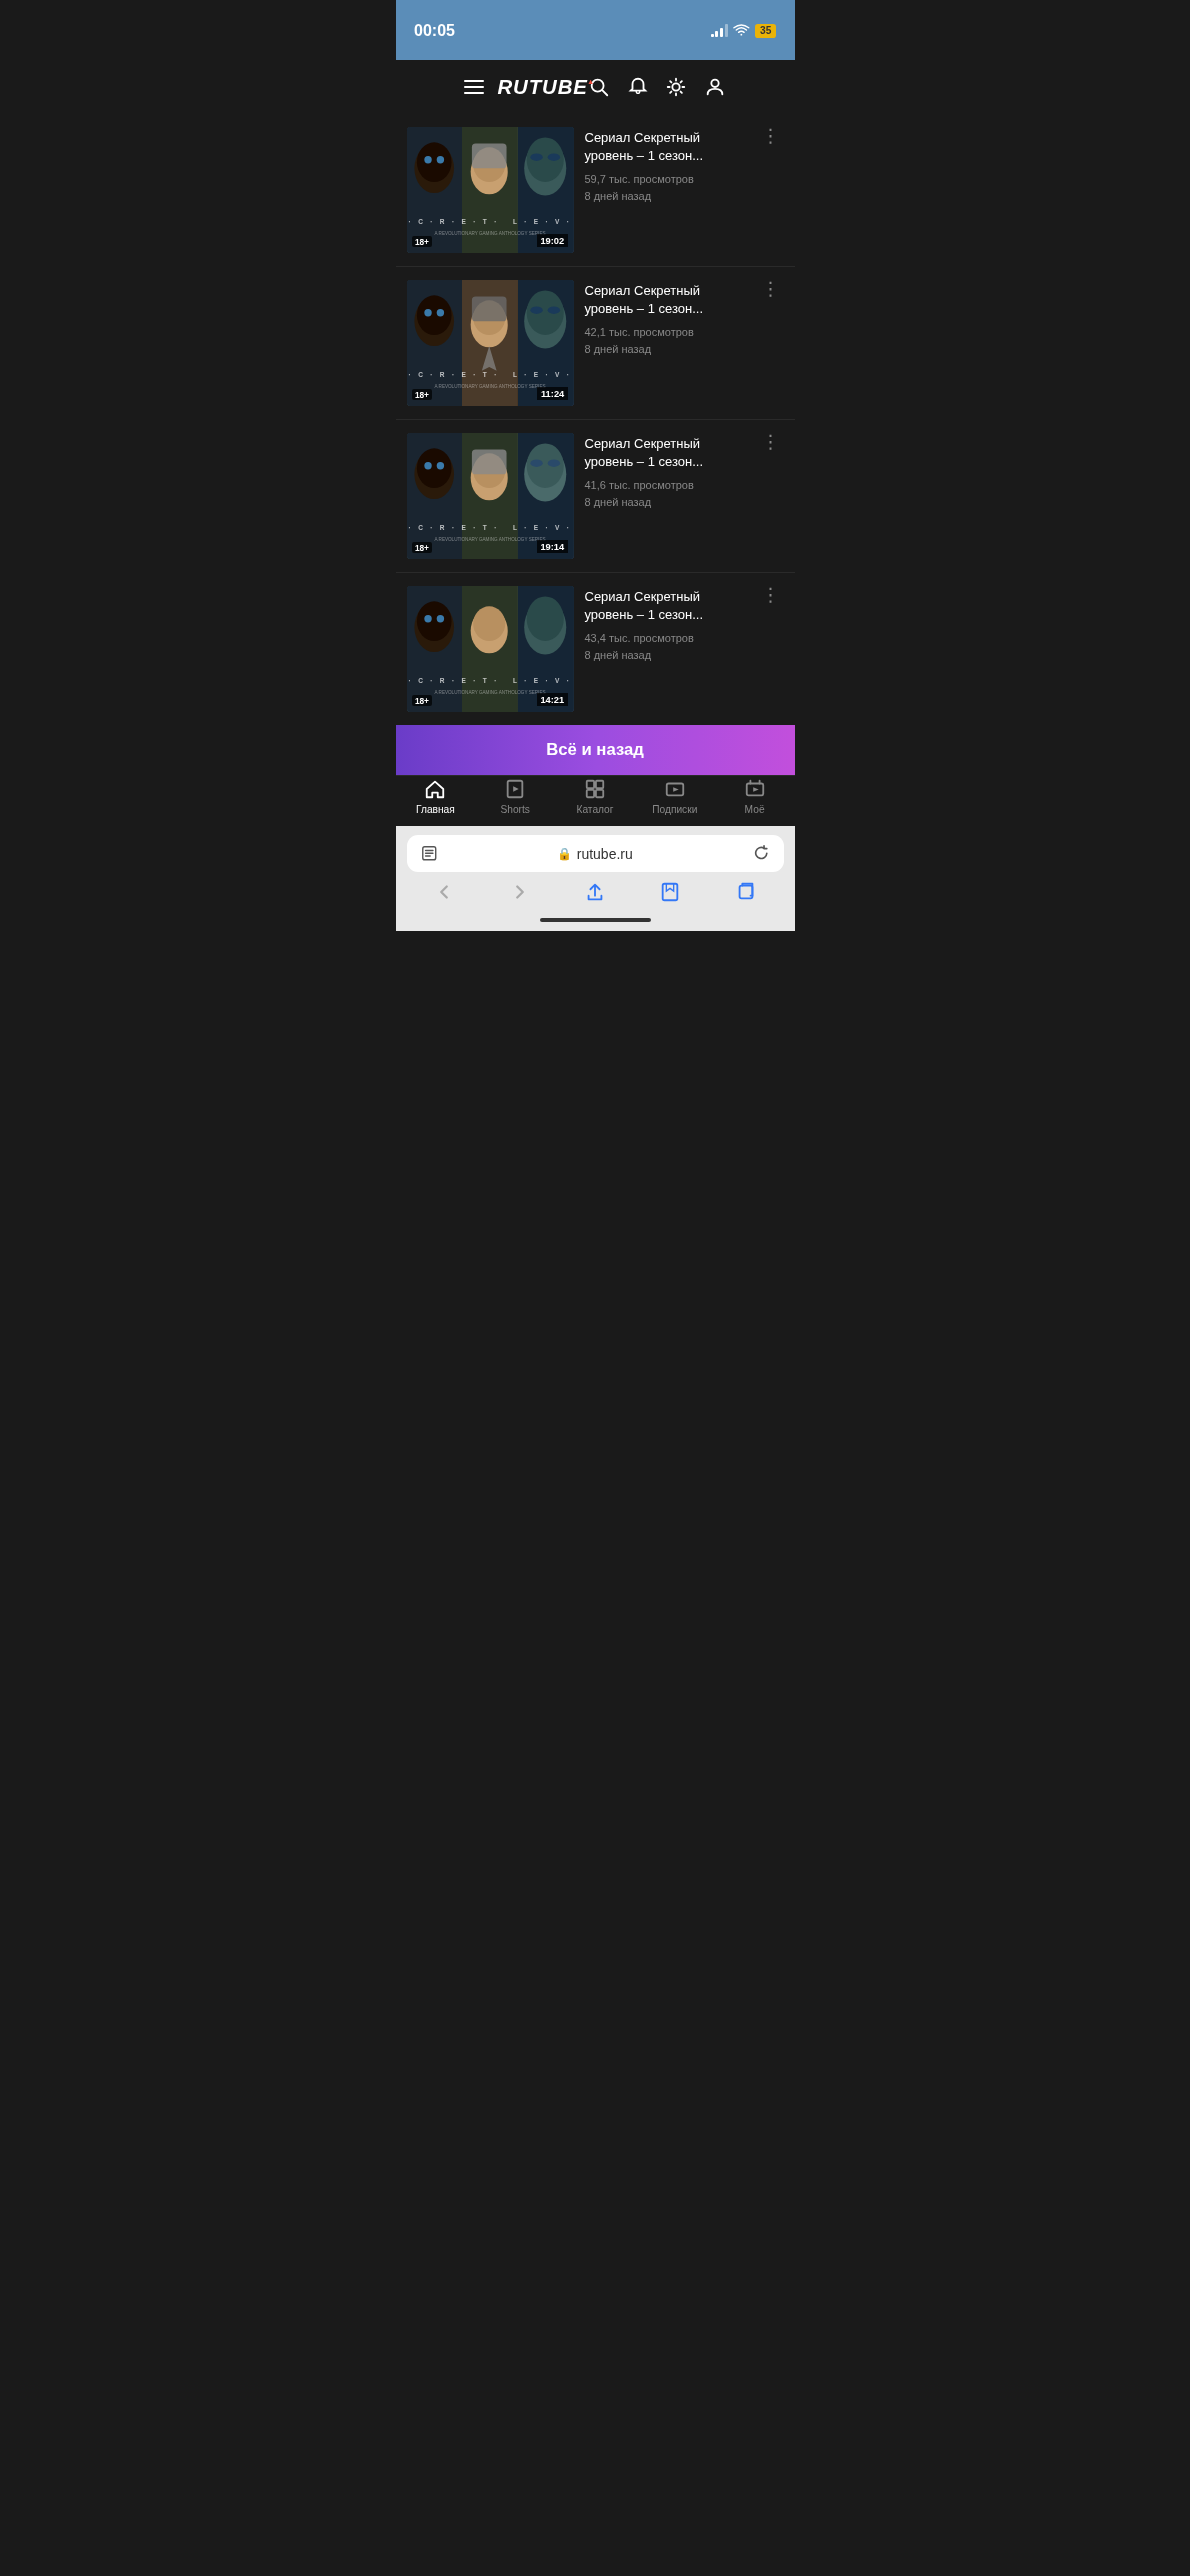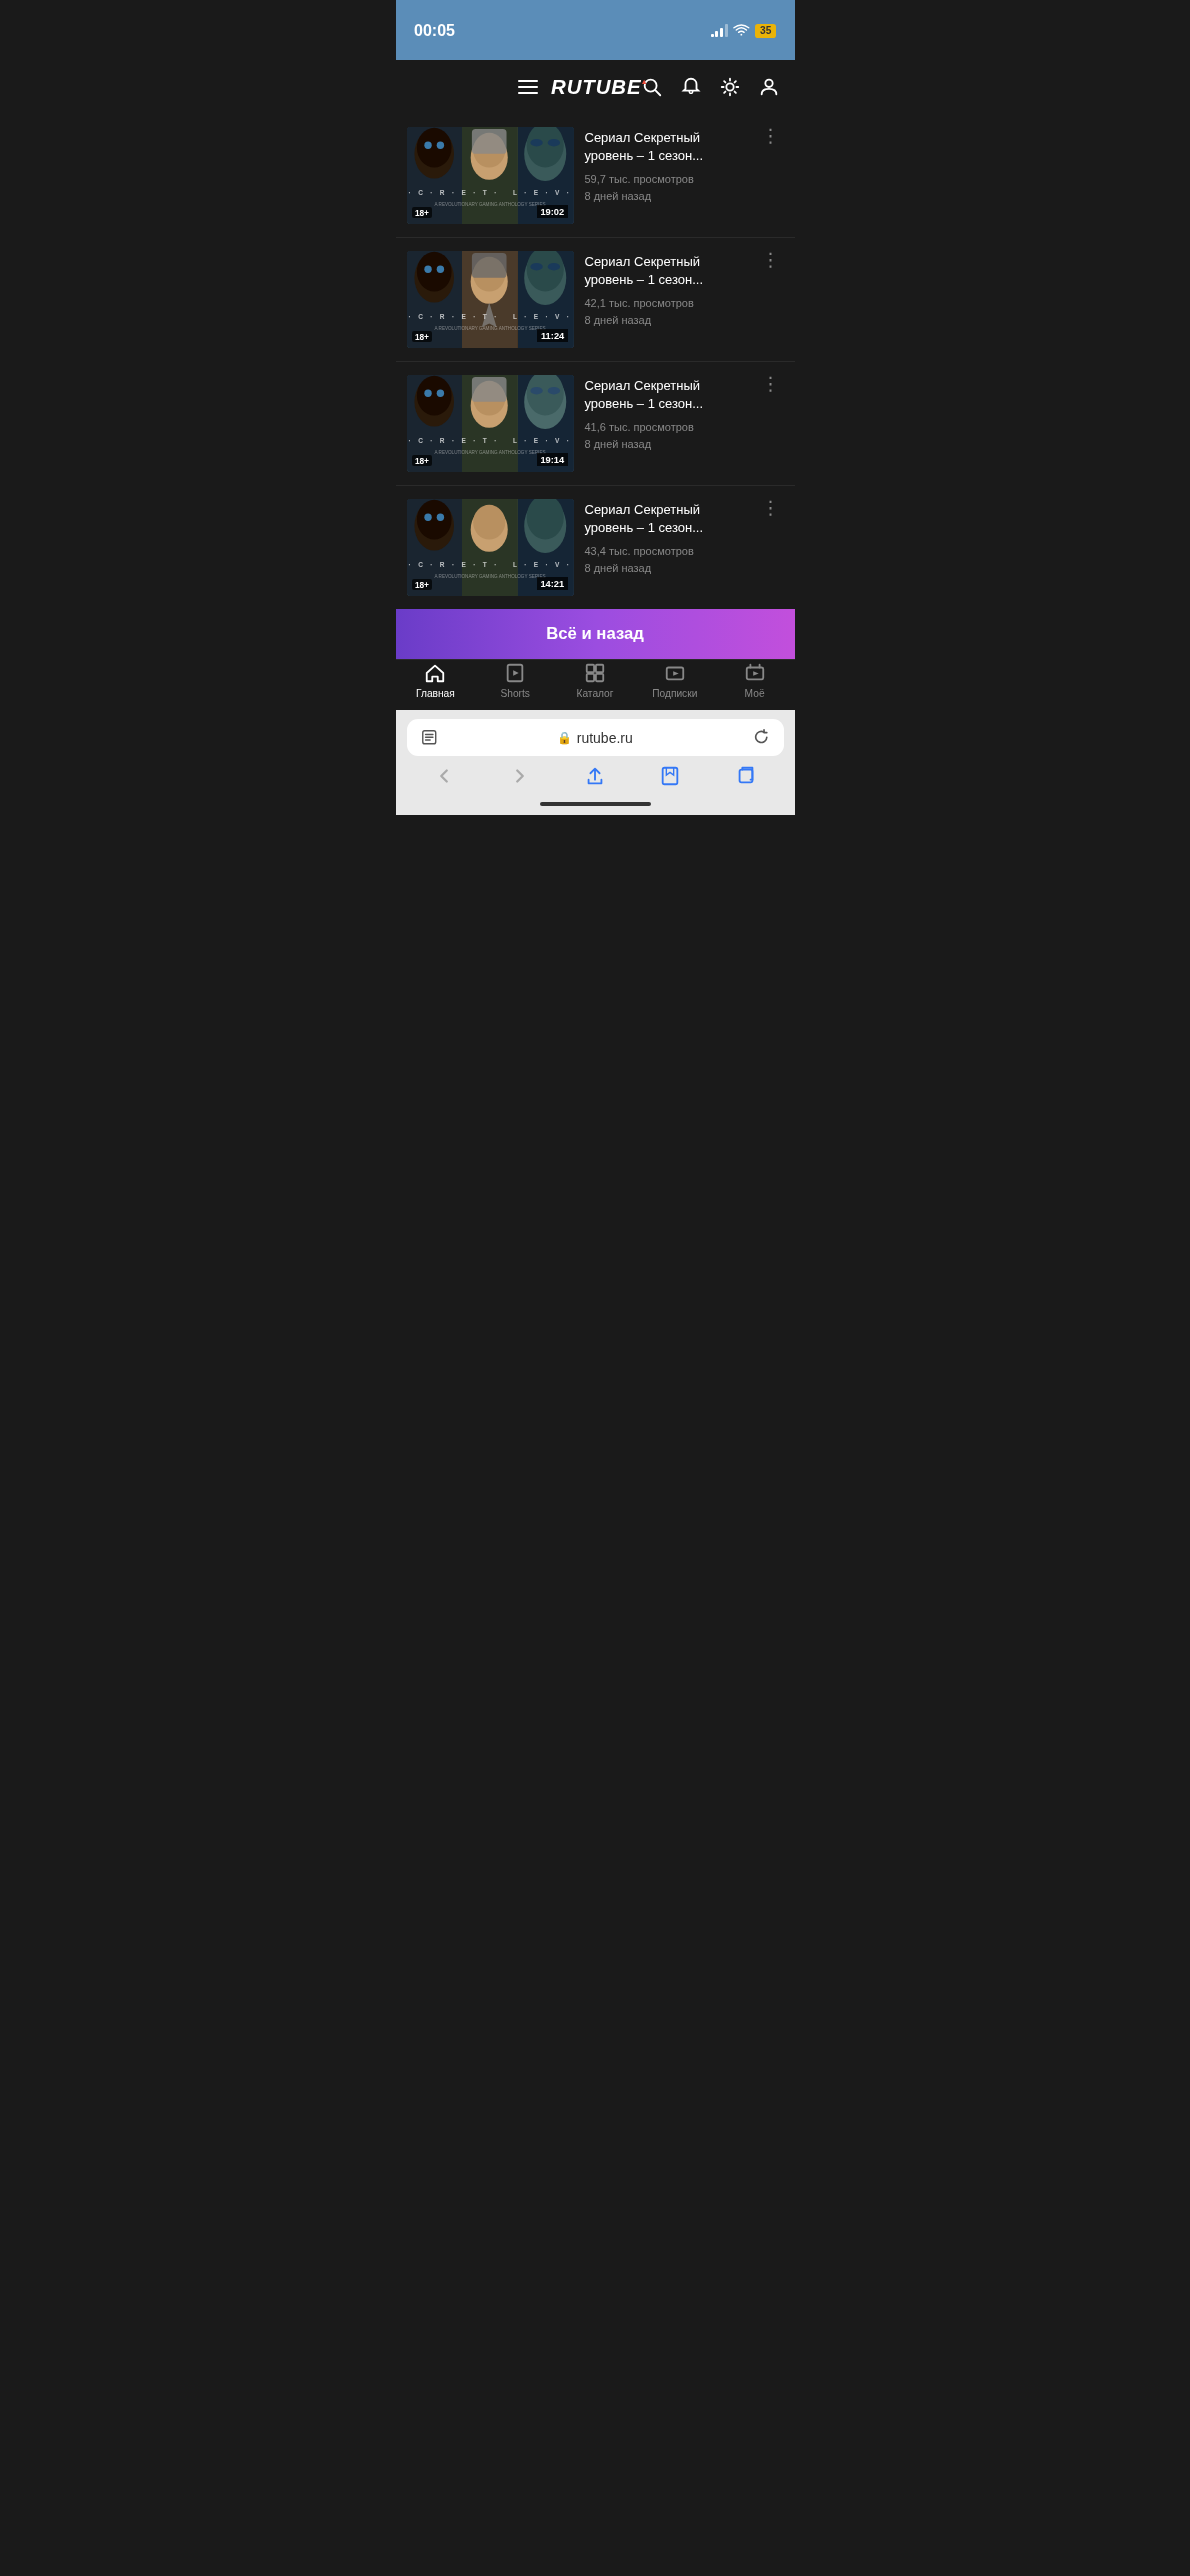--- a/index.html
+++ b/index.html
@@ -58,21 +58,21 @@
       display: flex;
       align-items: center;
       gap: 1.9px;
     }
 
     
     .header {
       background: #1a1a1a;
       display: flex;
       align-items: center;
-      justify-content: flex-end;
+      justify-content: center;
       padding: 11px 15px;
       height: 54px;
     }
     .header-left {
       display: flex;
       align-items: center;
       gap: 13px;
     }
     .hamburger-icon {
       display: flex;
@@ -119,21 +119,21 @@
       align-items: flex-start;
       padding: 13px 11px;
       border-bottom: 0.9px solid #2a2a2a;
       gap: 11px;
       cursor: pointer;
     }
     .thumbnail-wrapper {
       position: relative;
       flex-shrink: 0;
       width: 167px;
-      height: 97px;
+      height: 126px;
       border-radius: 3.7px;
       overflow: hidden;
       background: #2a3a4a;
     }
     .thumbnail-bg {
       width: 100%;
       height: 100%;
       background: linear-gradient(135deg, #1a2a3a 0%, #2a4a5a 30%, #1a3a4a 60%, #2a3a5a 100%);
       position: relative;
       display: flex;

